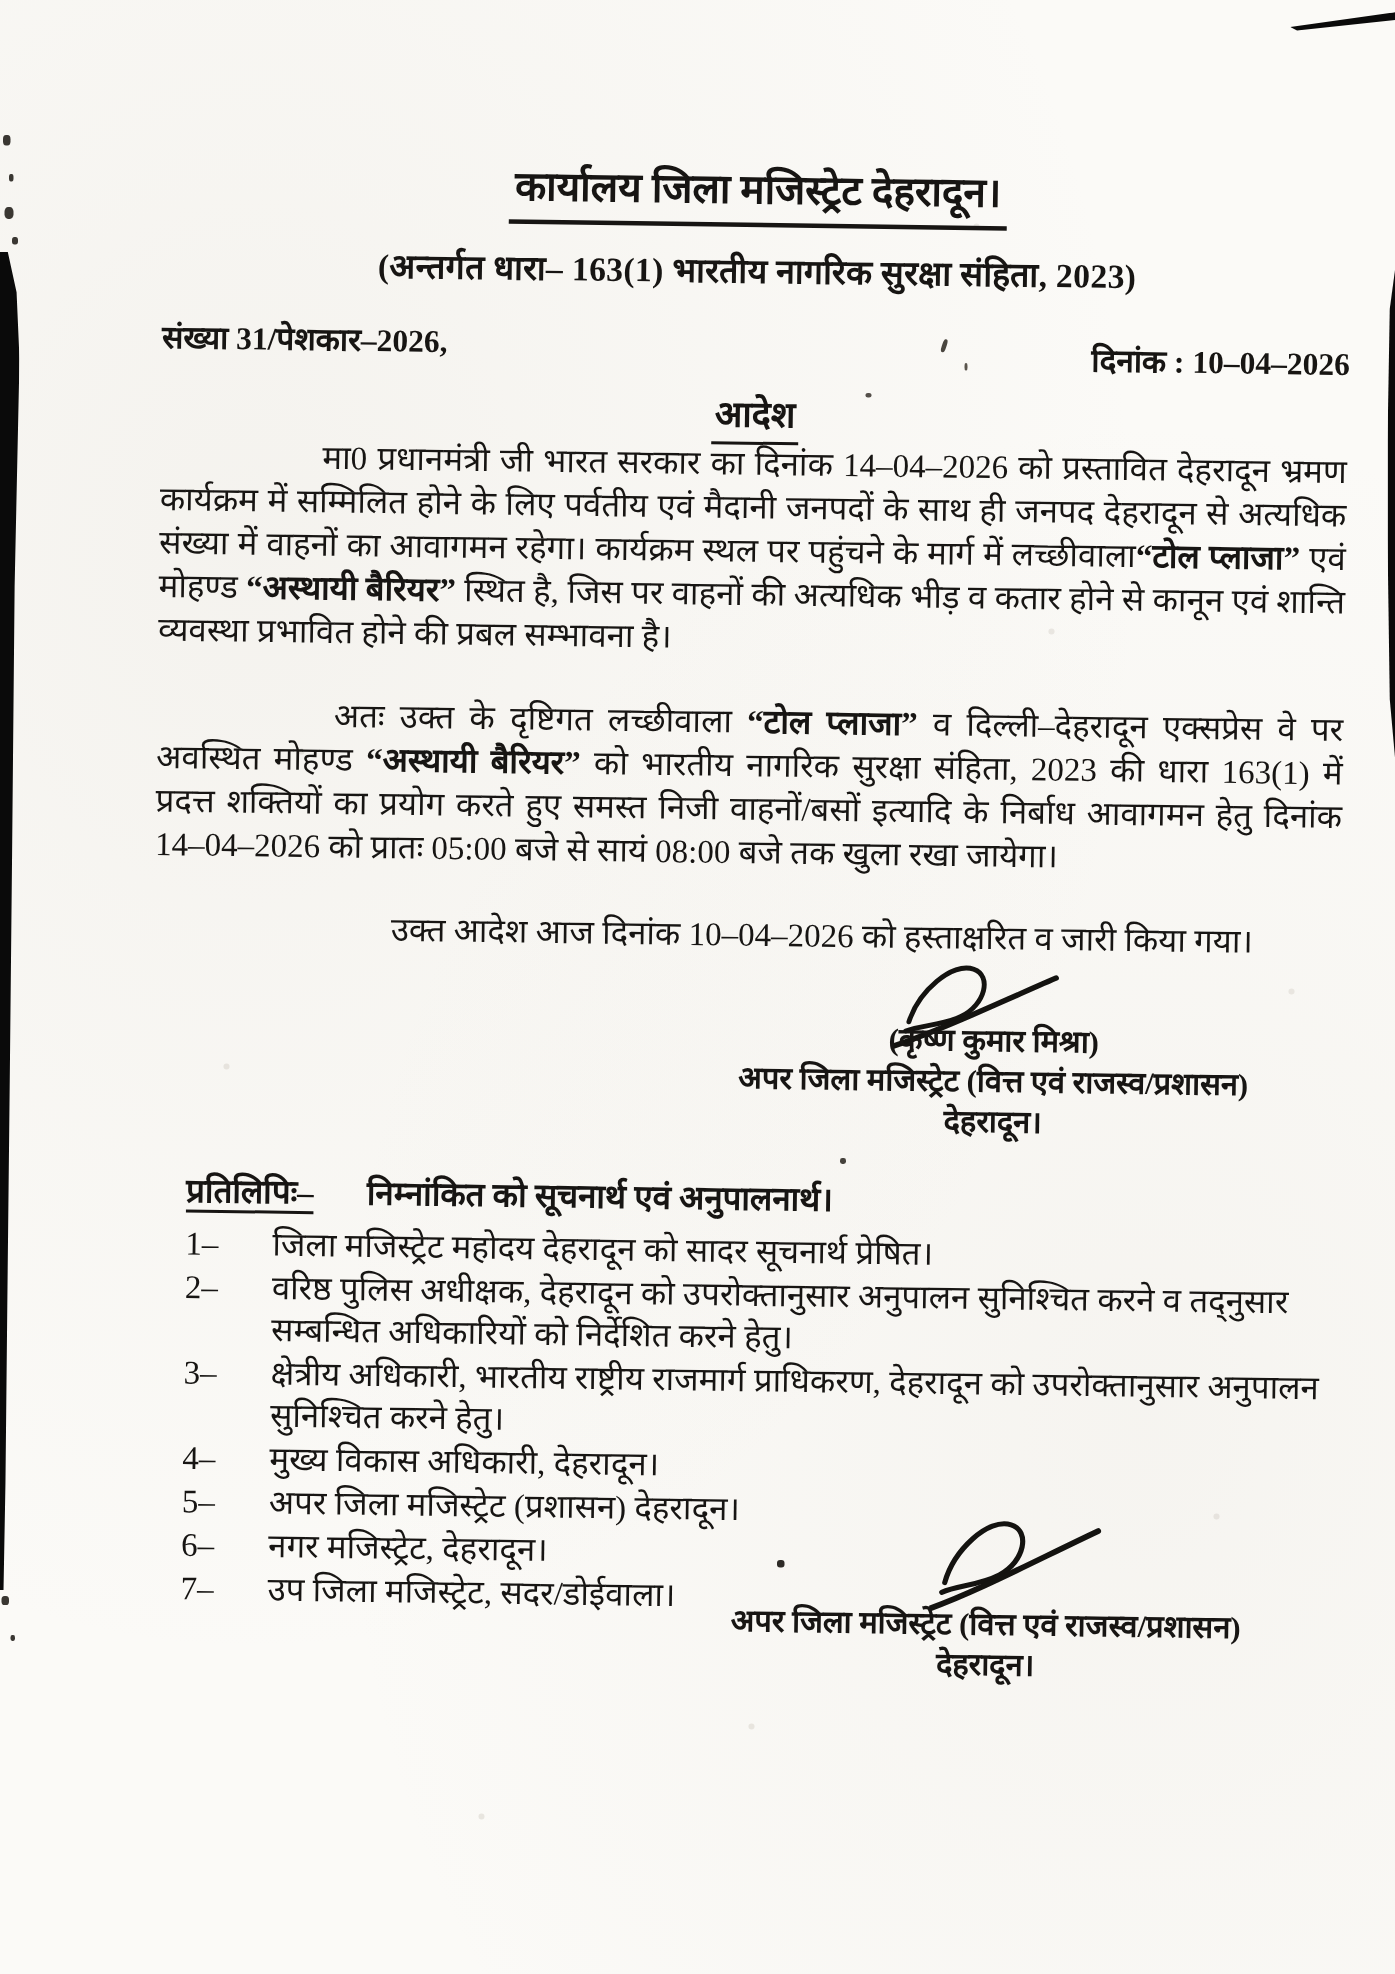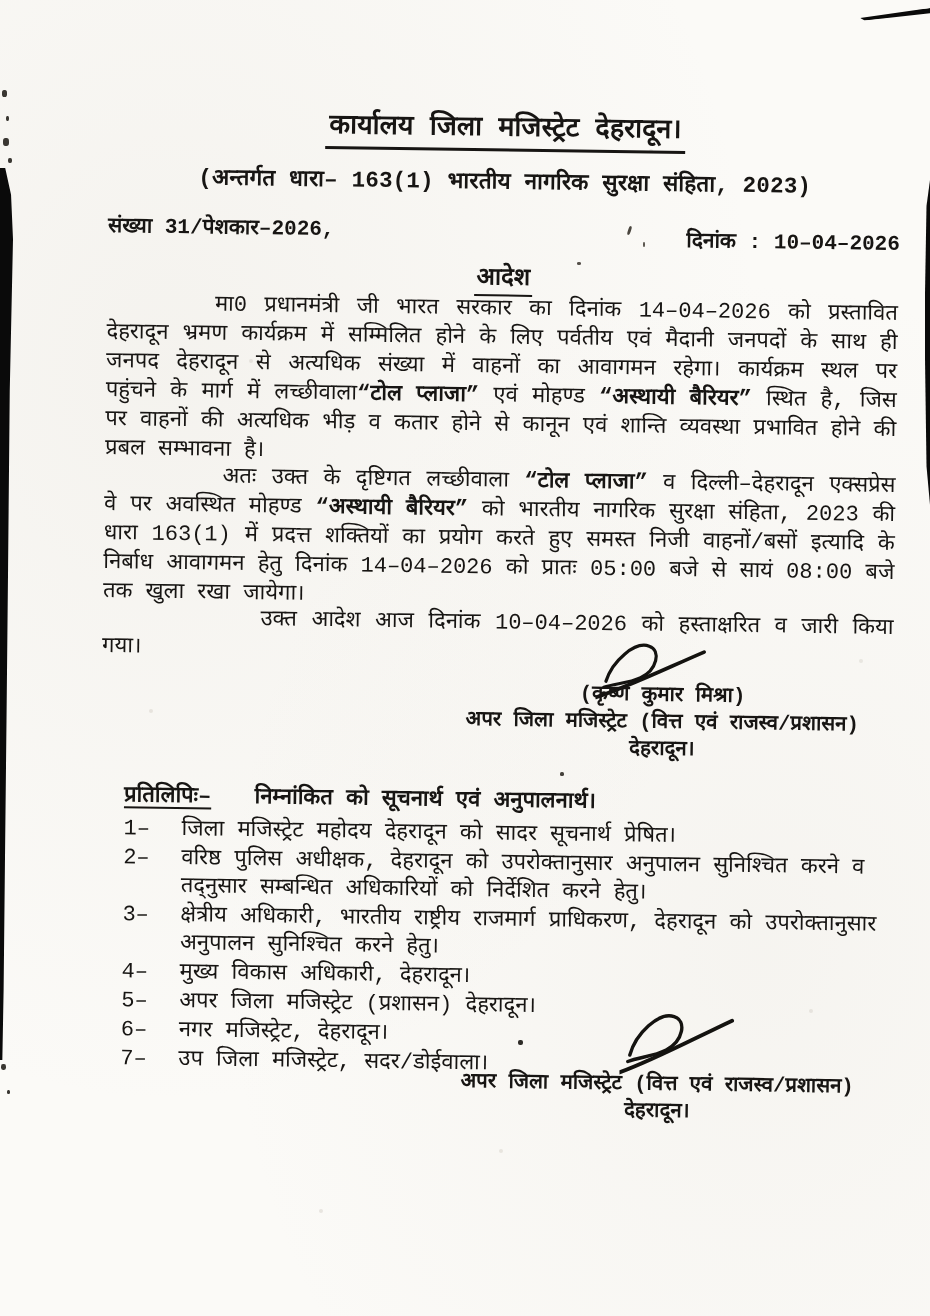--- a/index.html
+++ b/index.html
@@ -3,21 +3,21 @@
 <meta charset="utf-8">
 <title>Scanned Order</title>
 <style>
   html,body { margin:0; padding:0; background:#d8d6d2; }
   .page {
     position:relative; width:930px; height:1316px; margin:0 auto; overflow:hidden;
     background:
       radial-gradient(ellipse at 18% 28%, rgba(210,204,192,0.16), transparent 55%),
       radial-gradient(ellipse at 82% 72%, rgba(210,204,192,0.13), transparent 50%),
       #fbfaf7;
-    font-family:Liberation Mono, monospace;
+    font-family:Liberation Serif, serif;
     color:#171513;
   }
   .content { position:absolute; inset:0; transform:rotate(0.8deg); transform-origin:465px 520px; }
 
   .col { position:absolute; left:104px; width:792px; }
   .center { text-align:center; }
 
   .title { top:106px; font-size:27px; font-weight:700; }
   .title span { display:inline-block; border-bottom:3px solid #171513; padding:0 4px 5px; }
   .subtitle { top:164px; font-size:22.5px; font-weight:700; letter-spacing:0.2px; }

